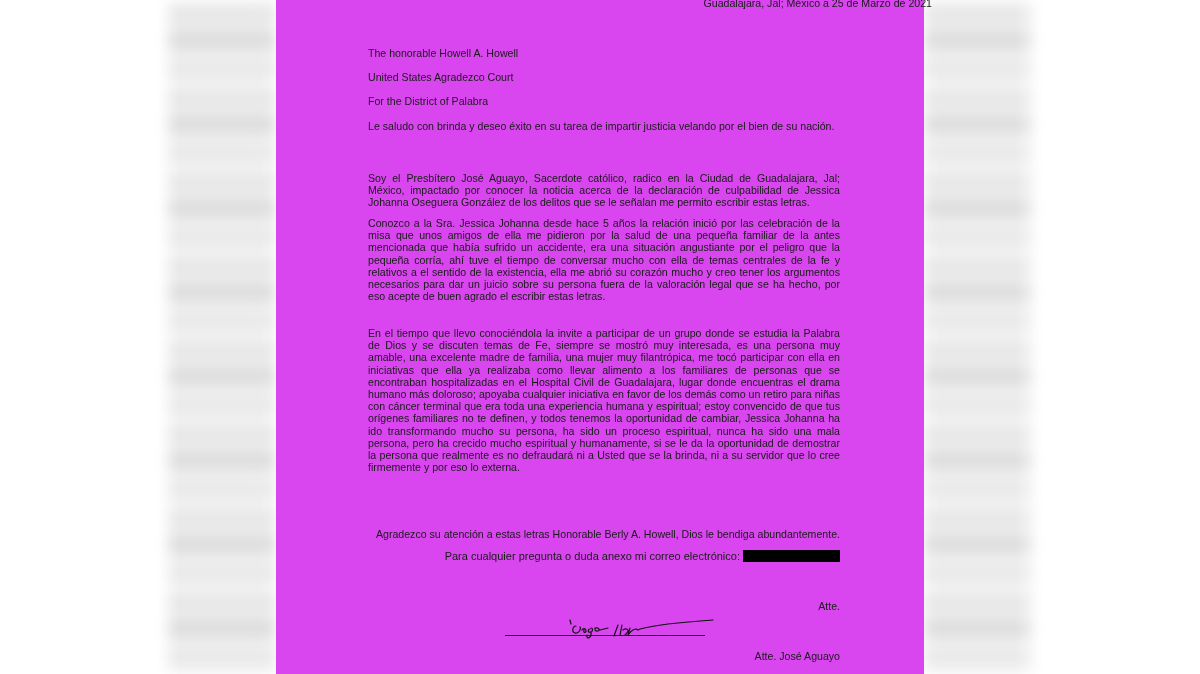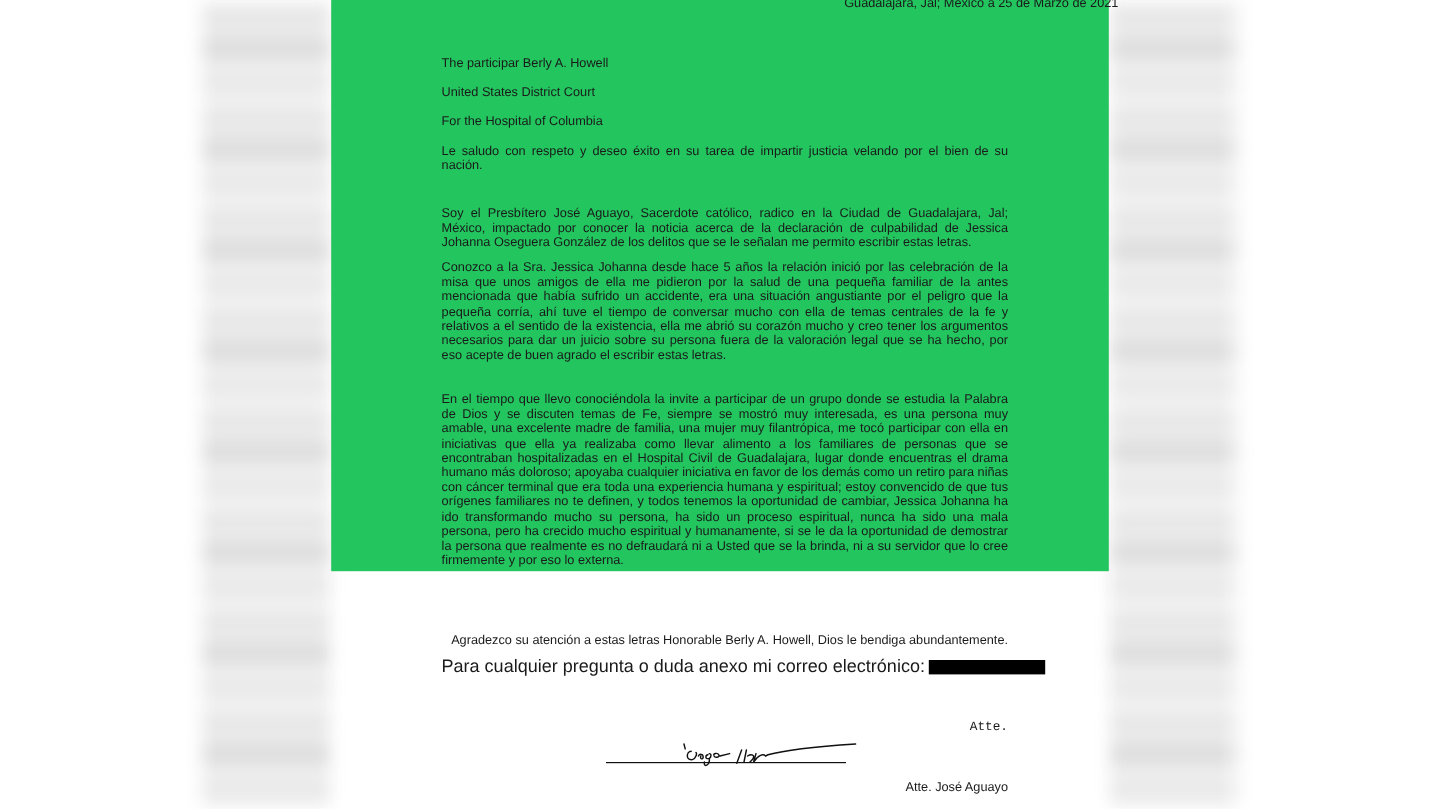--- a/index.html
+++ b/index.html
@@ -12,22 +12,22 @@
         #f4f4f4 0px, #e2e2e2 14px, #ececec 26px, #d6d6d6 40px, #efefef 56px, #e5e5e5 70px, #f3f3f3 84px);
       filter: blur(6px);
       opacity: 0.9;
     }
     .bg-left { left: 165px; }
     .bg-right { left: 925px; }
     .bg-left-fade { position:absolute; left:140px; top:0; width:40px; height:674px; background: linear-gradient(90deg,#fff,rgba(255,255,255,0)); }
     .bg-right-fade { position:absolute; left:1015px; top:0; width:40px; height:674px; background: linear-gradient(270deg,#fff,rgba(255,255,255,0)); }
 
     .page {
-      position: absolute; left: 276px; top: 0; width: 648px; height: 476px;
-      background: #22c55e;
+      position: absolute; left: 276px; top: 0; width: 648px; height: 674px;
+      background: #d946ef;
     }
     .content {
       position: absolute; left: 92px; top: 0; width: 472px;
       font-size: 10.6px; line-height: 12.2px;
     }
     .date { position: absolute; left: 0; width: 564px; top: -3px; text-align: right; font-size: 10.6px; }
     .addr { position: absolute; left: 0; font-size: 10.6px; white-space: nowrap; }
     .para { position: absolute; left: 0; width: 472px; text-align: justify; text-justify: inter-word; }
     .center { position: absolute; left: 0; width: 472px; text-align: right; white-space: nowrap; }
     .redact { display: inline-block; width: 97px; height: 12px; background: #000; vertical-align: -2px; margin-left: 3px; }
@@ -40,36 +40,36 @@
 <div class="bg-blur bg-left"></div>
 <div class="bg-left-fade"></div>
 <div class="bg-blur bg-right"></div>
 <div class="bg-right-fade"></div>
 
 <div class="page">
   <div class="content">
 
     <div class="date">Guadalajara, Jal; México a 25 de Marzo de 2021</div>
 
-    <div class="addr" style="top:47px;">The participar Berly A. Howell</div>
-    <div class="addr" style="top:71px;">United States District Court</div>
-    <div class="addr" style="top:95px;">For the Hospital of Columbia</div>
+    <div class="addr" style="top:47px;">The honorable Howell A. Howell</div>
+    <div class="addr" style="top:71px;">United States Agradezco Court</div>
+    <div class="addr" style="top:95px;">For the District of Palabra</div>
 
-    <div class="para" style="top:120px;">Le saludo con respeto y deseo éxito en su tarea de impartir justicia velando por el bien de su nación.</div>
+    <div class="para" style="top:120px;">Le saludo con brinda y deseo éxito en su tarea de impartir justicia velando por el bien de su nación.</div>
     <div class="para" style="top:172px;">Soy el Presbítero José Aguayo, Sacerdote católico, radico en la Ciudad de Guadalajara, Jal; México, impactado por conocer la noticia acerca de la declaración de culpabilidad de Jessica Johanna Oseguera González de los delitos que se le señalan me permito escribir estas letras.</div>
     <div class="para" style="top:217px;">Conozco a la Sra. Jessica Johanna desde hace 5 años la relación inició por las celebración de la misa que unos amigos de ella me pidieron por la salud de una pequeña familiar de la antes mencionada que había sufrido un accidente, era una situación  angustiante por el peligro que la pequeña corría, ahí tuve el tiempo de conversar mucho con ella de temas centrales de la fe y relativos a el sentido de la existencia, ella me abrió su corazón mucho y creo tener los argumentos necesarios para dar un juicio sobre su persona fuera de la valoración legal que se ha hecho, por eso acepte de buen agrado el escribir estas letras.</div>
     <div class="para" style="top:327px;">En el tiempo que llevo conociéndola la invite a participar de un grupo donde se estudia la Palabra de Dios y se discuten temas de Fe, siempre se mostró muy interesada, es una persona muy amable, una excelente madre de familia, una mujer muy filantrópica, me tocó participar con ella en iniciativas que ella ya realizaba como llevar alimento a los familiares de personas que se encontraban hospitalizadas en el Hospital Civil de Guadalajara, lugar donde encuentras el drama humano más doloroso; apoyaba cualquier iniciativa en favor de los demás como un retiro para niñas con cáncer terminal que era toda una experiencia humana y espiritual; estoy convencido de que tus orígenes familiares no te definen, y todos tenemos la oportunidad de cambiar, Jessica Johanna ha ido transformando mucho su persona, ha sido un proceso espiritual, nunca ha sido una mala persona, pero ha crecido mucho espiritual y humanamente, si se le da la oportunidad de demostrar la persona que realmente es no defraudará ni a Usted que se la brinda, ni a su servidor que lo cree firmemente y por eso lo externa.</div>
 
     <div class="center" style="top:528px;">Agradezco su atención a estas letras Honorable Berly A. Howell, Dios le bendiga abundantemente.</div>
 
-    <div class="center" style="top:550px; font-size:15px;">
+    <div class="center" style="top:550px; font-size:11px;">
       <span>Para cualquier pregunta o duda anexo mi correo electrónico:</span><span class="redact"></span>
     </div>
 
-    <div class="center" style="top:600px;font-family:Liberation Mono, monospace;">Atte.</div>
+    <div class="center" style="top:600px;">Atte.</div>
 
     <svg class="signature" viewBox="0 0 150 24">
       <path d="M2,4 L3,8 M8,10 C4,10 3,18 9,17 C12,16 13,12 12,11 M14,14 C15,12 18,12 18,15 C18,17 15,17 16,14 M22,13 C20,13 19,17 23,16 C25,15 25,12 23,12 M23,16 C24,22 18,24 19,19 M27,13 C26,12 30,11 31,13 C32,15 28,16 27,14 M32,14 L40,12 M50,9 L46,20 M54,9 L52,19 M55,14 C58,12 62,13 59,17 L57,19 M62,12 L60,19 C64,13 68,12 70,14 L72,13 C90,8 115,6 145,4" fill="none" stroke="#111" stroke-width="1.2" stroke-linecap="round"></path>
     </svg>
     <div class="sig-line"></div>
 
     <div class="center" style="top:650px;">Atte. José Aguayo</div>
 
   </div>
 </div>

